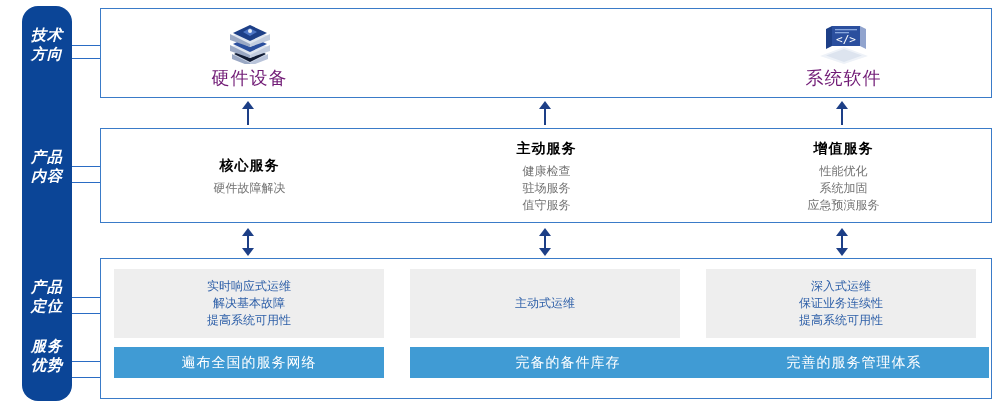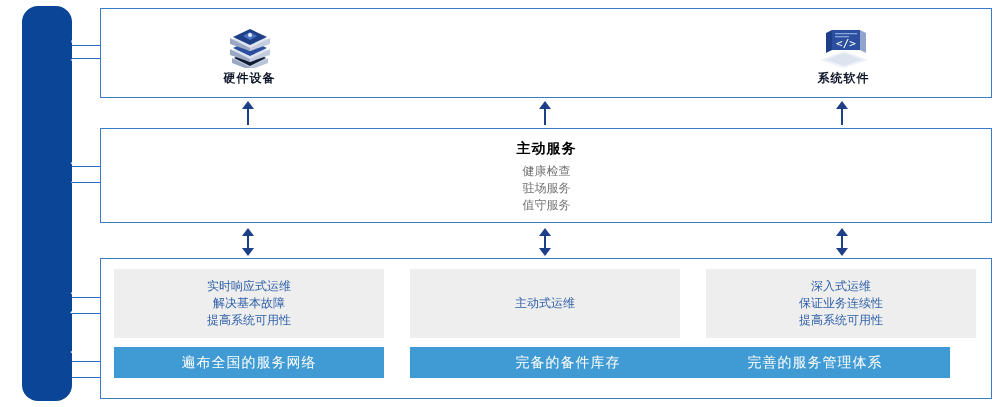--- a/index.html
+++ b/index.html
@@ -10,21 +10,21 @@
   }
 
   
   .rail{
     position:absolute;left:22px;top:6px;width:50px;height:395px;
     background:#0b4597;border-radius:16px;
   }
   .rail-label{
     position:absolute;left:22px;width:50px;
     color:#ffffff;font-weight:bold;font-size:15px;line-height:19px;
-    text-align:center;letter-spacing:1px;font-style:italic;margin-left:40px;
+    text-align:center;letter-spacing:1px;font-style:italic;
   }
   .rail-label span{display:block;}
   .rl-1{top:25px;}
   .rl-2{top:147px;}
   .rl-3{top:277px;}
   .rl-4{top:336px;}
 
   
   .conn{position:absolute;height:1px;background:#2a6cc4;}
 
@@ -34,21 +34,21 @@
     box-sizing:border-box;
   }
   #frame-tech{left:100px;top:8px;width:892px;height:90px;}
   #frame-content{left:100px;top:128px;width:892px;height:95px;}
   #frame-bottom{left:100px;top:258px;width:892px;height:141px;}
 
   
   .tech-col{position:absolute;top:0;width:297px;height:90px;
     display:flex;flex-direction:column;align-items:center;justify-content:center;}
   .tech-icon{height:46px;width:64px;position:relative;margin-bottom:2px;}
-  .tech-title{font-size:12px;font-weight:bold;color:#0f172a;letter-spacing:1px;}
+  .tech-title{font-size:18px;font-weight:normal;color:#701a75;letter-spacing:1px;}
 
   
   .content-col{position:absolute;top:0;width:297px;height:95px;
     display:flex;flex-direction:column;align-items:center;justify-content:center;}
   .c-title{font-size:14px;font-weight:bold;color:#000000;letter-spacing:1px;margin-bottom:5px;}
   .c-item{font-size:12px;color:#737373;line-height:17px;}
 
   
   .gray-box{
     position:absolute;top:10px;height:69px;background:#eeeeee;
@@ -163,28 +163,38 @@
   <div class="shaft" style="top:6px;height:18px;"></div>
     <div class="head head-up"></div>
 </div>
 <div class="arrow" style="left:835px;top:101px;height:24px;">
   <div class="shaft" style="top:6px;height:18px;"></div>
     <div class="head head-up"></div>
 </div>
 
 <div class="frame" id="frame-content">
 
+  <div class="content-col" style="left:0px;">
+    <div class="c-title">核心服务</div>
+    <div class="c-item">硬件故障解决</div>
+  </div>
 
   <div class="content-col" style="left:297px;">
     <div class="c-title">主动服务</div>
     <div class="c-item">健康检查</div>
     <div class="c-item">驻场服务</div>
     <div class="c-item">值守服务</div>
   </div>
 
+  <div class="content-col" style="left:594px;">
+    <div class="c-title">增值服务</div>
+    <div class="c-item">性能优化</div>
+    <div class="c-item">系统加固</div>
+    <div class="c-item">应急预演服务</div>
+  </div>
 </div>
 
 <div class="arrow" style="left:241px;top:228px;height:28px;">
   <div class="shaft" style="top:5px;height:18px;"></div>
   <div class="head head-up"></div>
     <div class="head head-dn"></div>
 </div>
 <div class="arrow" style="left:538px;top:228px;height:28px;">
   <div class="shaft" style="top:5px;height:18px;"></div>
   <div class="head head-up"></div>
@@ -207,14 +217,14 @@
     <div class="g-item">主动式运维</div>
   </div>
   <div class="gray-box" style="left:605px;width:270px;">
     <div class="g-item">深入式运维</div>
     <div class="g-item">保证业务连续性</div>
     <div class="g-item">提高系统可用性</div>
   </div>
 
   <div class="blue-bar" style="left:13px;width:270px;">遍布全国的服务网络</div>
   <div class="blue-bar" style="left:309px;width:316px;">完备的备件库存</div>
-  <div class="blue-bar" style="left:579px;width:270px;">完善的服务管理体系</div>
+  <div class="blue-bar" style="left:618px;width:270px;">完善的服务管理体系</div>
 </div>
 
 </body></html>

